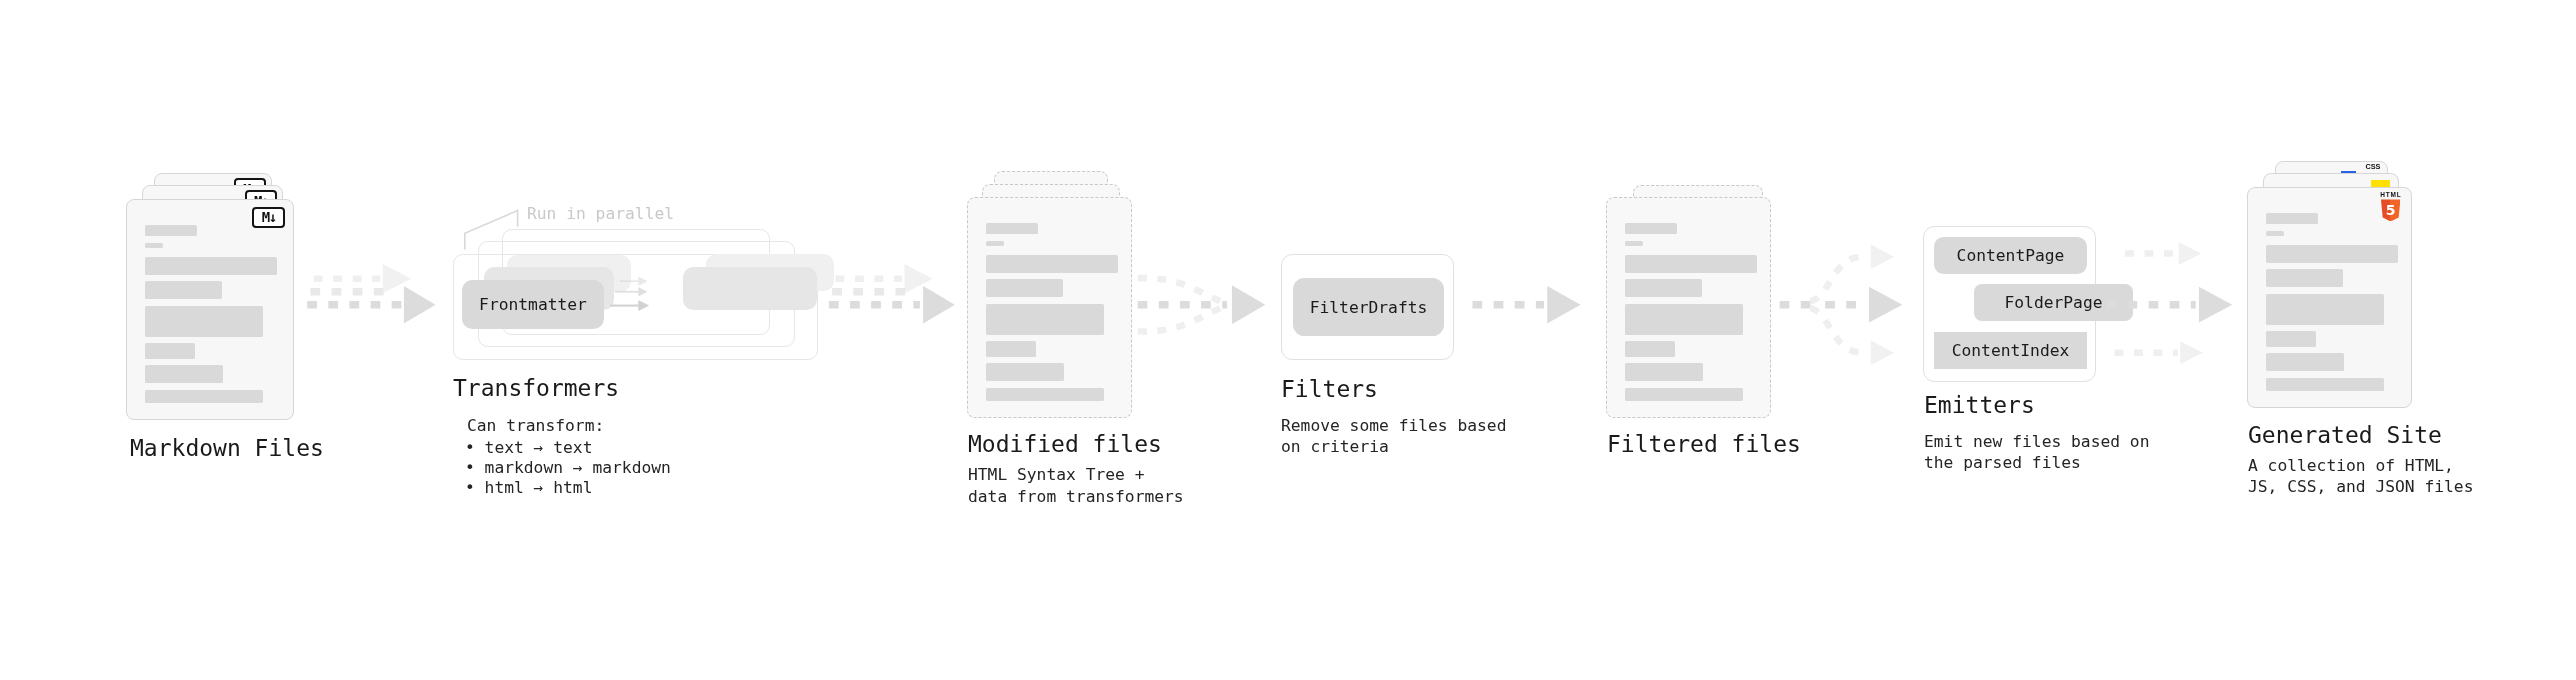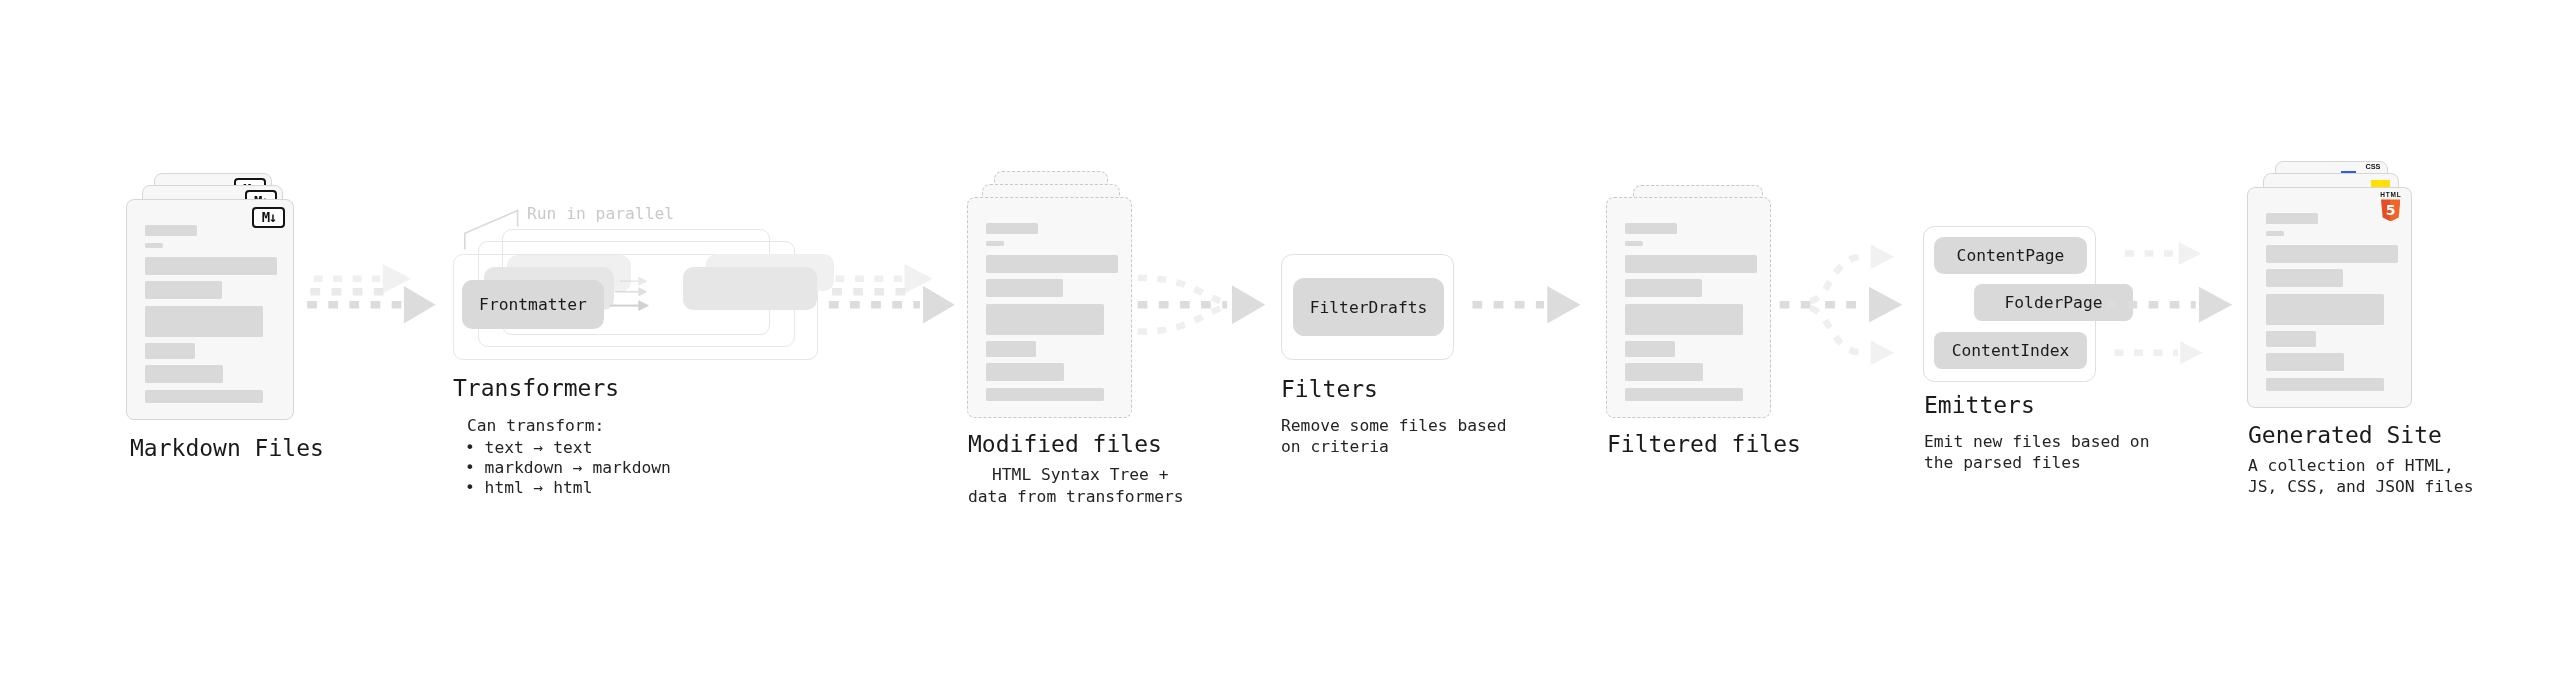--- a/index.html
+++ b/index.html
@@ -103,21 +103,21 @@
       <div class="bar b2"></div>
       <div class="bar b3"></div>
       <div class="bar b4"></div>
       <div class="bar b5"></div>
       <div class="bar b6"></div>
       <div class="bar b7"></div>
       <div class="bar b8"></div>
     </div>
   </div>
   <div class="title" style="left:968px;top:432px;">Modified files</div>
-  <div class="body-text" style="left:992px;top:466px;">HTML Syntax Tree +</div>
+  <div class="body-text" style="left:968px;top:466px;">HTML Syntax Tree +</div>
   <div class="body-text" style="left:968px;top:488px;">data from transformers</div>
 
   <div class="panel" style="left:1281px;top:254px;width:173px;height:106px;"></div>
   <div class="pill" style="left:1293px;top:278px;width:151px;height:58px;border-radius:11.4px;">FilterDrafts</div>
   <div class="title" style="left:1281px;top:377px;">Filters</div>
   <div class="body-text" style="left:1281px;top:417px;">Remove some files based</div>
   <div class="body-text" style="left:1281px;top:438px;">on criteria</div>
 
   <div class="doc dashed" style="left:1633px;top:185px;width:130px;"></div>
   <div class="doc dashed" style="left:1606px;top:197px;width:165px;">
@@ -130,21 +130,21 @@
       <div class="bar b6"></div>
       <div class="bar b7"></div>
       <div class="bar b8"></div>
     </div>
   </div>
   <div class="title" style="left:1607px;top:432px;">Filtered files</div>
 
   <div class="panel" style="left:1923px;top:226px;width:173px;height:156px;"></div>
   <div class="pill" style="left:1934px;top:237px;width:153px;height:37px;border-radius:9.8px;">ContentPage</div>
   <div class="pill" style="left:1934px;top:284px;width:159px;height:37px;border-radius:8px;margin-left:40px;">FolderPage</div>
-  <div class="pill" style="left:1934px;top:332px;width:153px;height:37px;border-radius:8px;">ContentIndex</div>
+  <div class="pill" style="left:1934px;top:332px;width:153px;height:37px;border-radius:0;">ContentIndex</div>
   <div class="title" style="left:1924px;top:393px;">Emitters</div>
   <div class="body-text" style="left:1924px;top:433px;">Emit new files based on</div>
   <div class="body-text" style="left:1924px;top:454px;">the parsed files</div>
 
   <div class="doc" style="left:2275px;top:161px;width:113px;">
     <div class="css-icon" style="right:6.5px;top:2.4px;">
       <div class="css-word">CSS</div>
       <div class="css-bar"></div>
     </div>
   </div>

